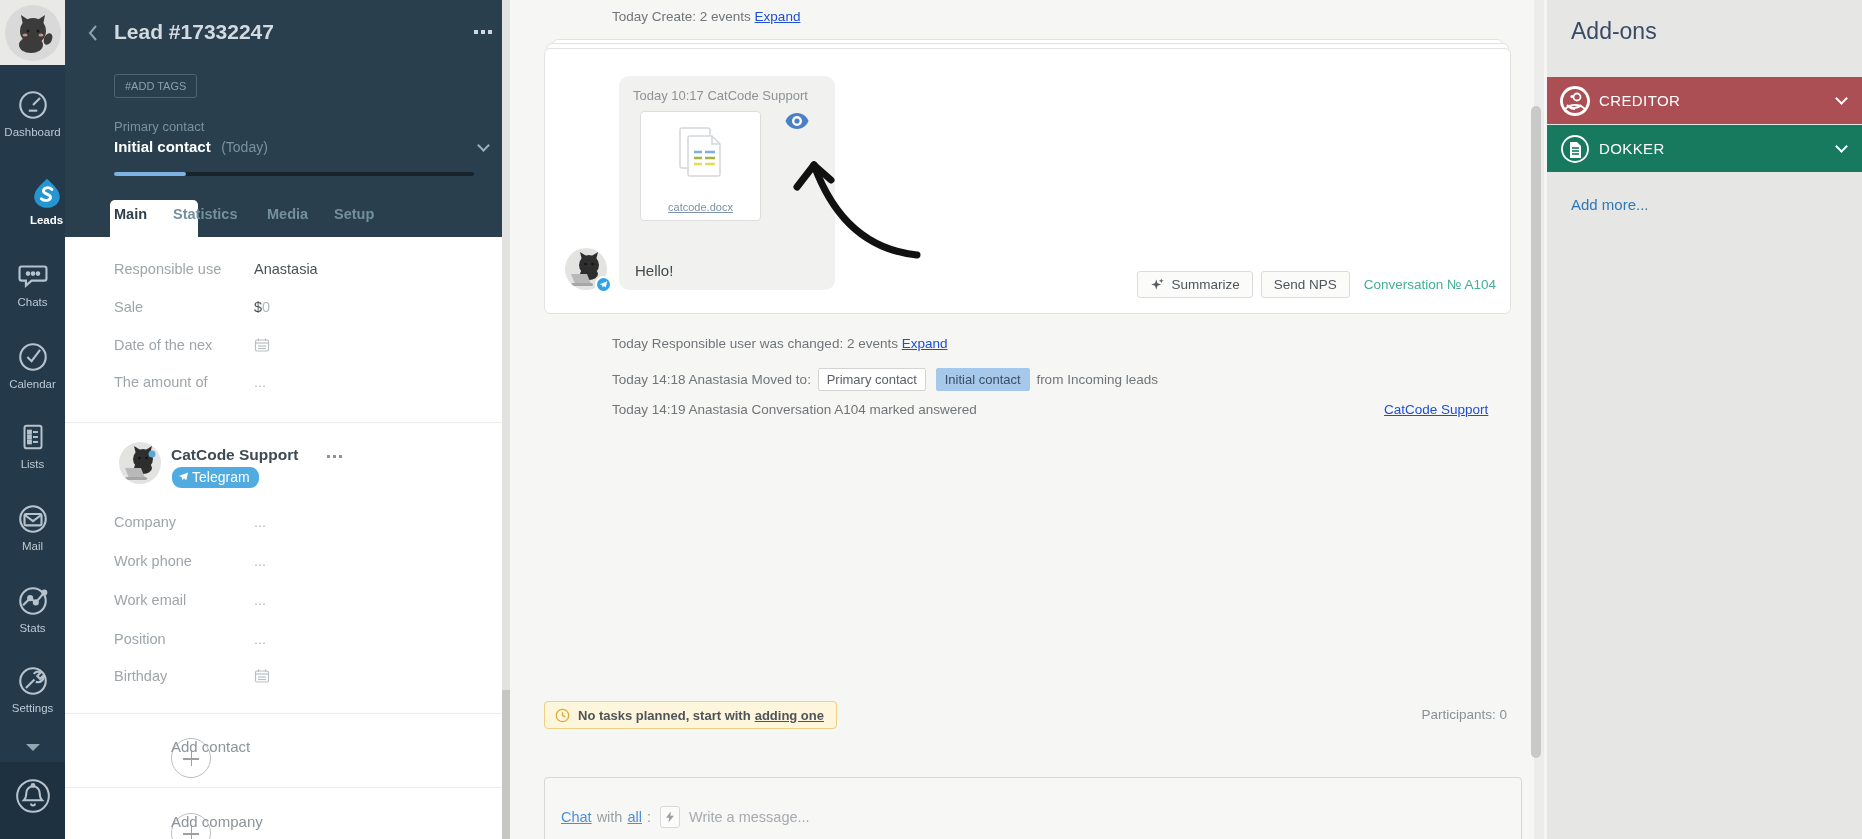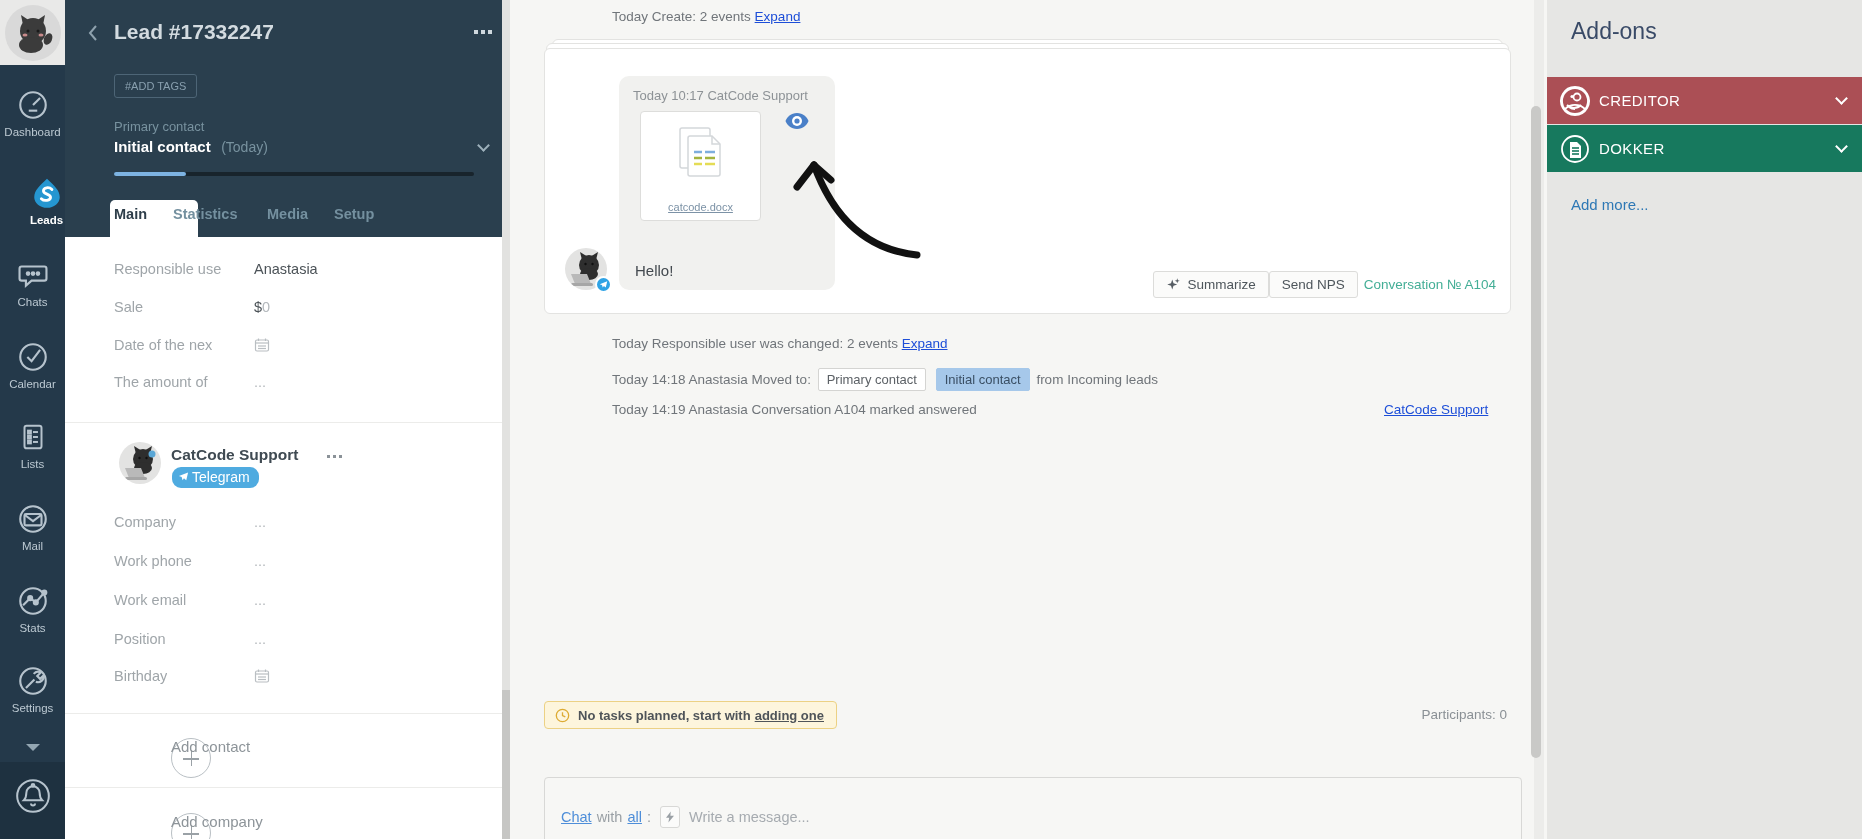--- a/index.html
+++ b/index.html
@@ -72,21 +72,21 @@
   .card { position:absolute; left:34px; top:48px; width:967px; height:266px; background:#ffffff; border:1px solid #e3e3e1; border-radius:6px; }
   .bubble { position:absolute; left:74px; top:27px; width:216px; height:214px; background:#f1f1ef; border-radius:10px; }
   .bubble-header { position:absolute; left:14px; top:12px; font-size:13px; color:#8d9296; white-space:nowrap; }
   .file-box { position:absolute; left:21px; top:35px; width:121px; height:110px; background:#ffffff; border:1px solid #dddddb; border-radius:4px; text-align:center; cursor:pointer; }
   .file-name { position:absolute; left:0; bottom:7px; width:100%; font-size:11px; color:#7c92a6; text-decoration:underline; }
   .bubble-text { position:absolute; left:16px; top:186px; font-size:15px; color:#43494f; }
   .msg-avatar { position:absolute; left:20px; top:199px; width:42px; height:42px; border-radius:50%; background:#e3e3e2; overflow:hidden; }
   .msg-avatar-badge { position:absolute; left:50px; top:227px; width:17px; height:17px; border-radius:50%; background:#2fa3e5; border:2px solid #ffffff; display:flex; align-items:center; justify-content:center; }
   .eye-icon { position:absolute; left:240px; top:64px; cursor:pointer; }
   .arrow-annot { position:absolute; left:204px; top:76px; pointer-events:none; }
-  .card-actions { position:absolute; right:14px; bottom:15px; display:flex; align-items:center; gap:0; }
+  .card-actions { position:absolute; right:14px; bottom:15px; display:flex; align-items:center; gap:8px; }
   .btn { border:1px solid #dcdcda; background:#fbfbfa; border-radius:3px; font-size:13.5px; color:#4e565c; padding:5px 12px; cursor:pointer; display:flex; align-items:center; gap:6px; font-family:inherit; }
   .conv-link { font-size:13.5px; color:#43ae96; margin-left:6px; cursor:pointer;text-align:center; }
   .chip { display:inline-block; font-size:13px; padding:3px 8px; border-radius:2px; margin:0 3px; }
   .chip-plain { background:#ffffff; border:1px solid #d4d4d2; color:#5c6166; }
   .chip-blue { background:#a6c8ea; border:1px solid #a6c8ea; color:#3a4f64; }
   .task-warning { position:absolute; left:34px; top:701px; height:28px; background:#fdf5dc; border:1px solid #ecd184; border-radius:4px; display:flex; align-items:center; padding:0 12px 0 10px; font-size:13px; font-weight:bold; color:#4f5459; gap:8px; }
   .participants { position:absolute; right:40px; top:707px; font-size:13.5px; color:#8a9095; }
   .compose { position:absolute; left:34px; top:777px; width:978px; height:85px; background:#f7f7f5; border:1px solid #d8d8d6; border-radius:4px; padding:28px 16px; }
   .compose-row { display:flex; align-items:center; gap:5px; font-size:14.5px; color:#9aa0a5; }
   .compose-link { color:#4e8ed9; text-decoration:underline; cursor:pointer; }

